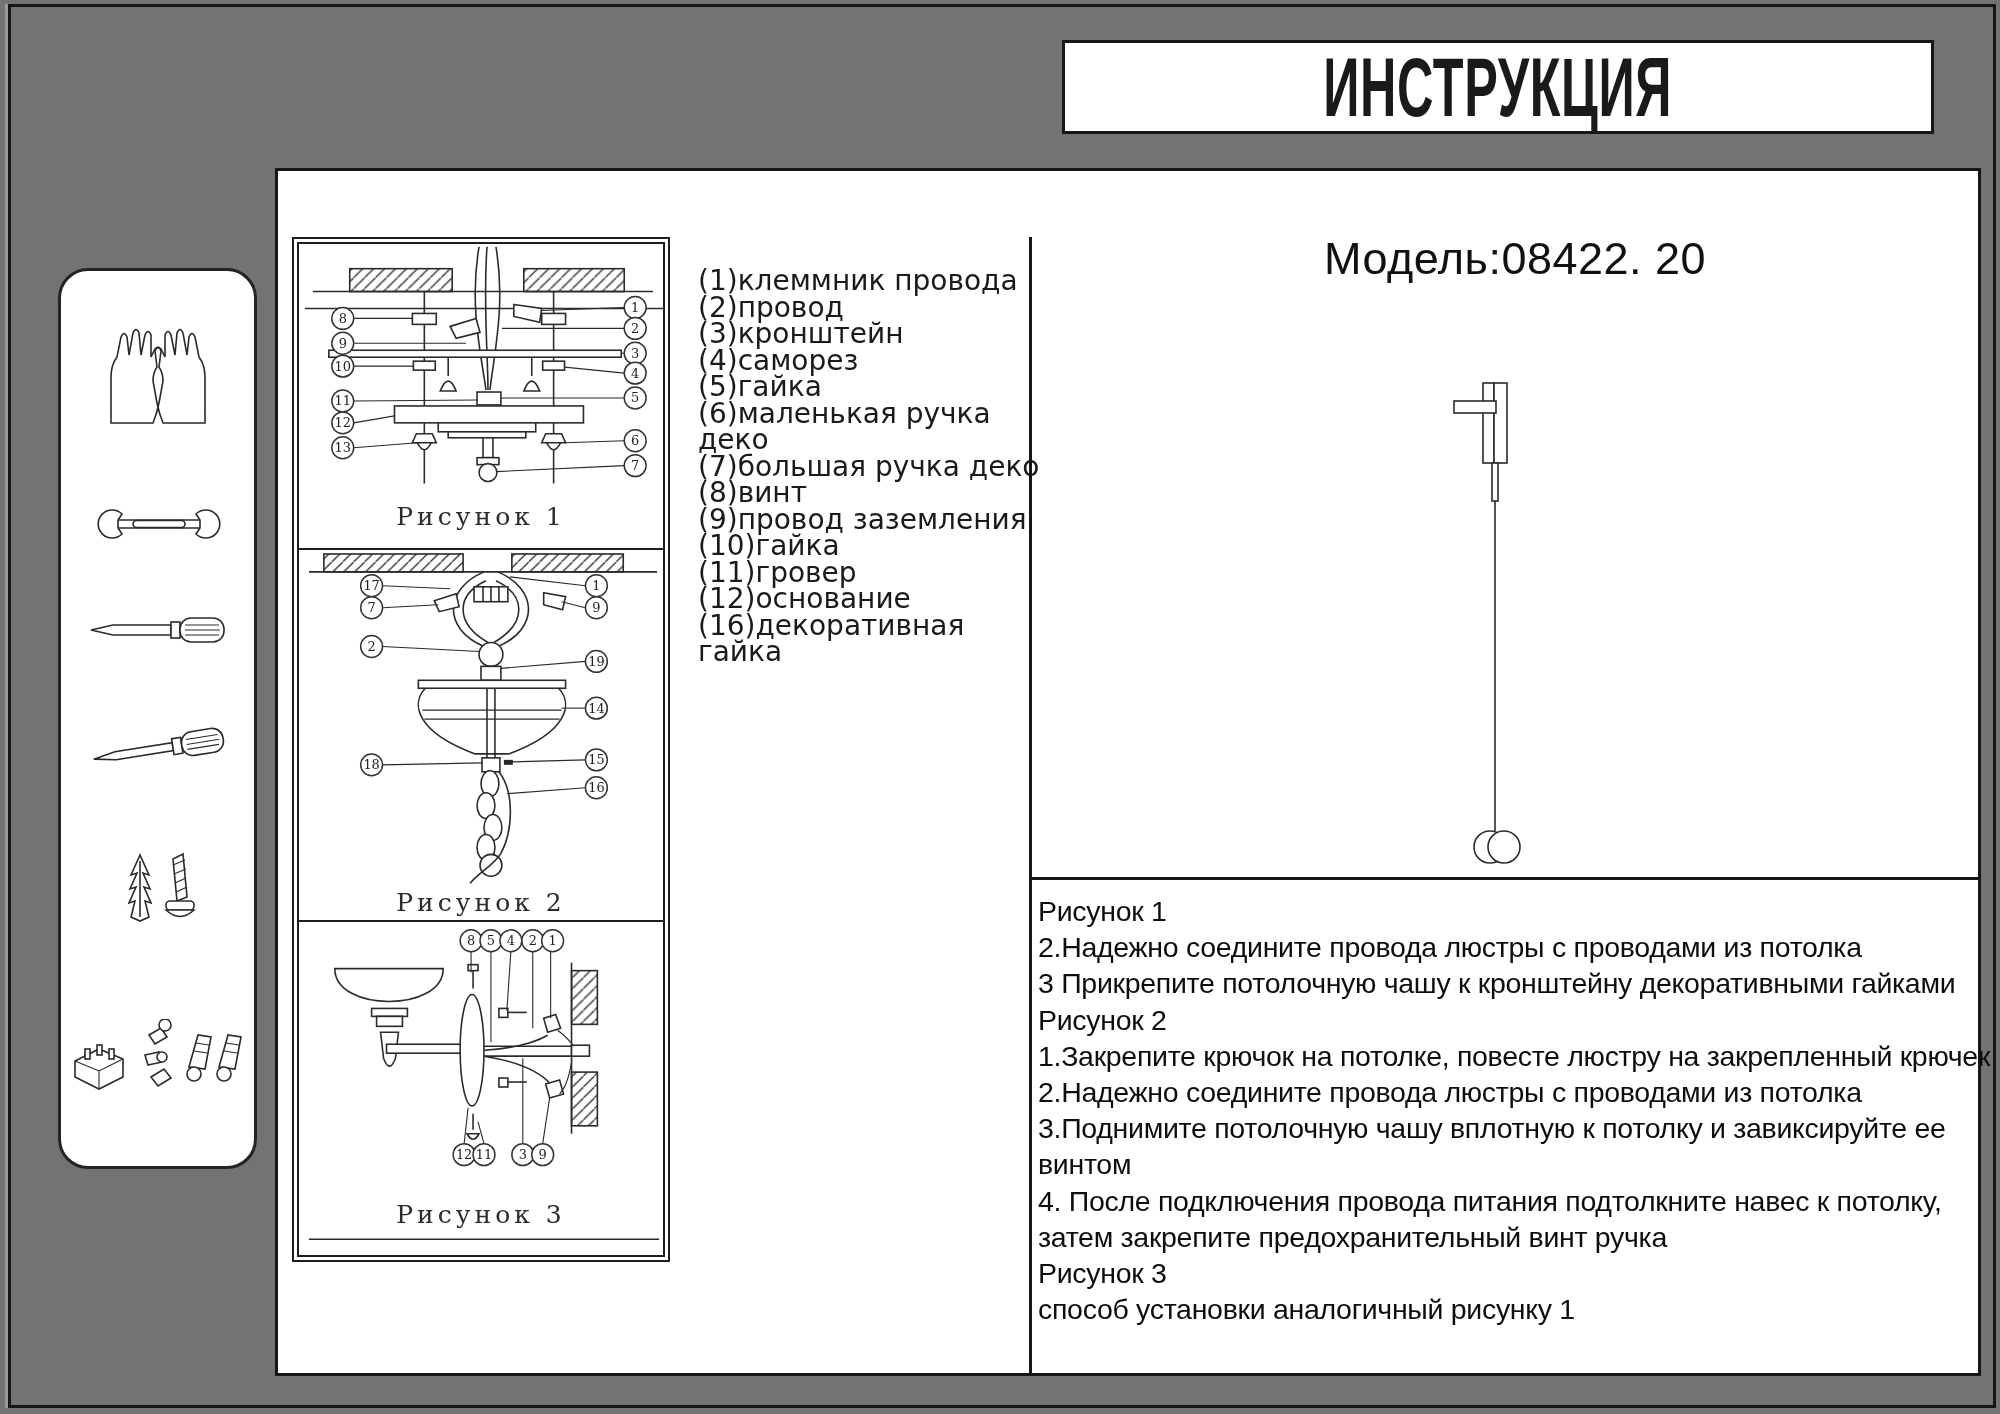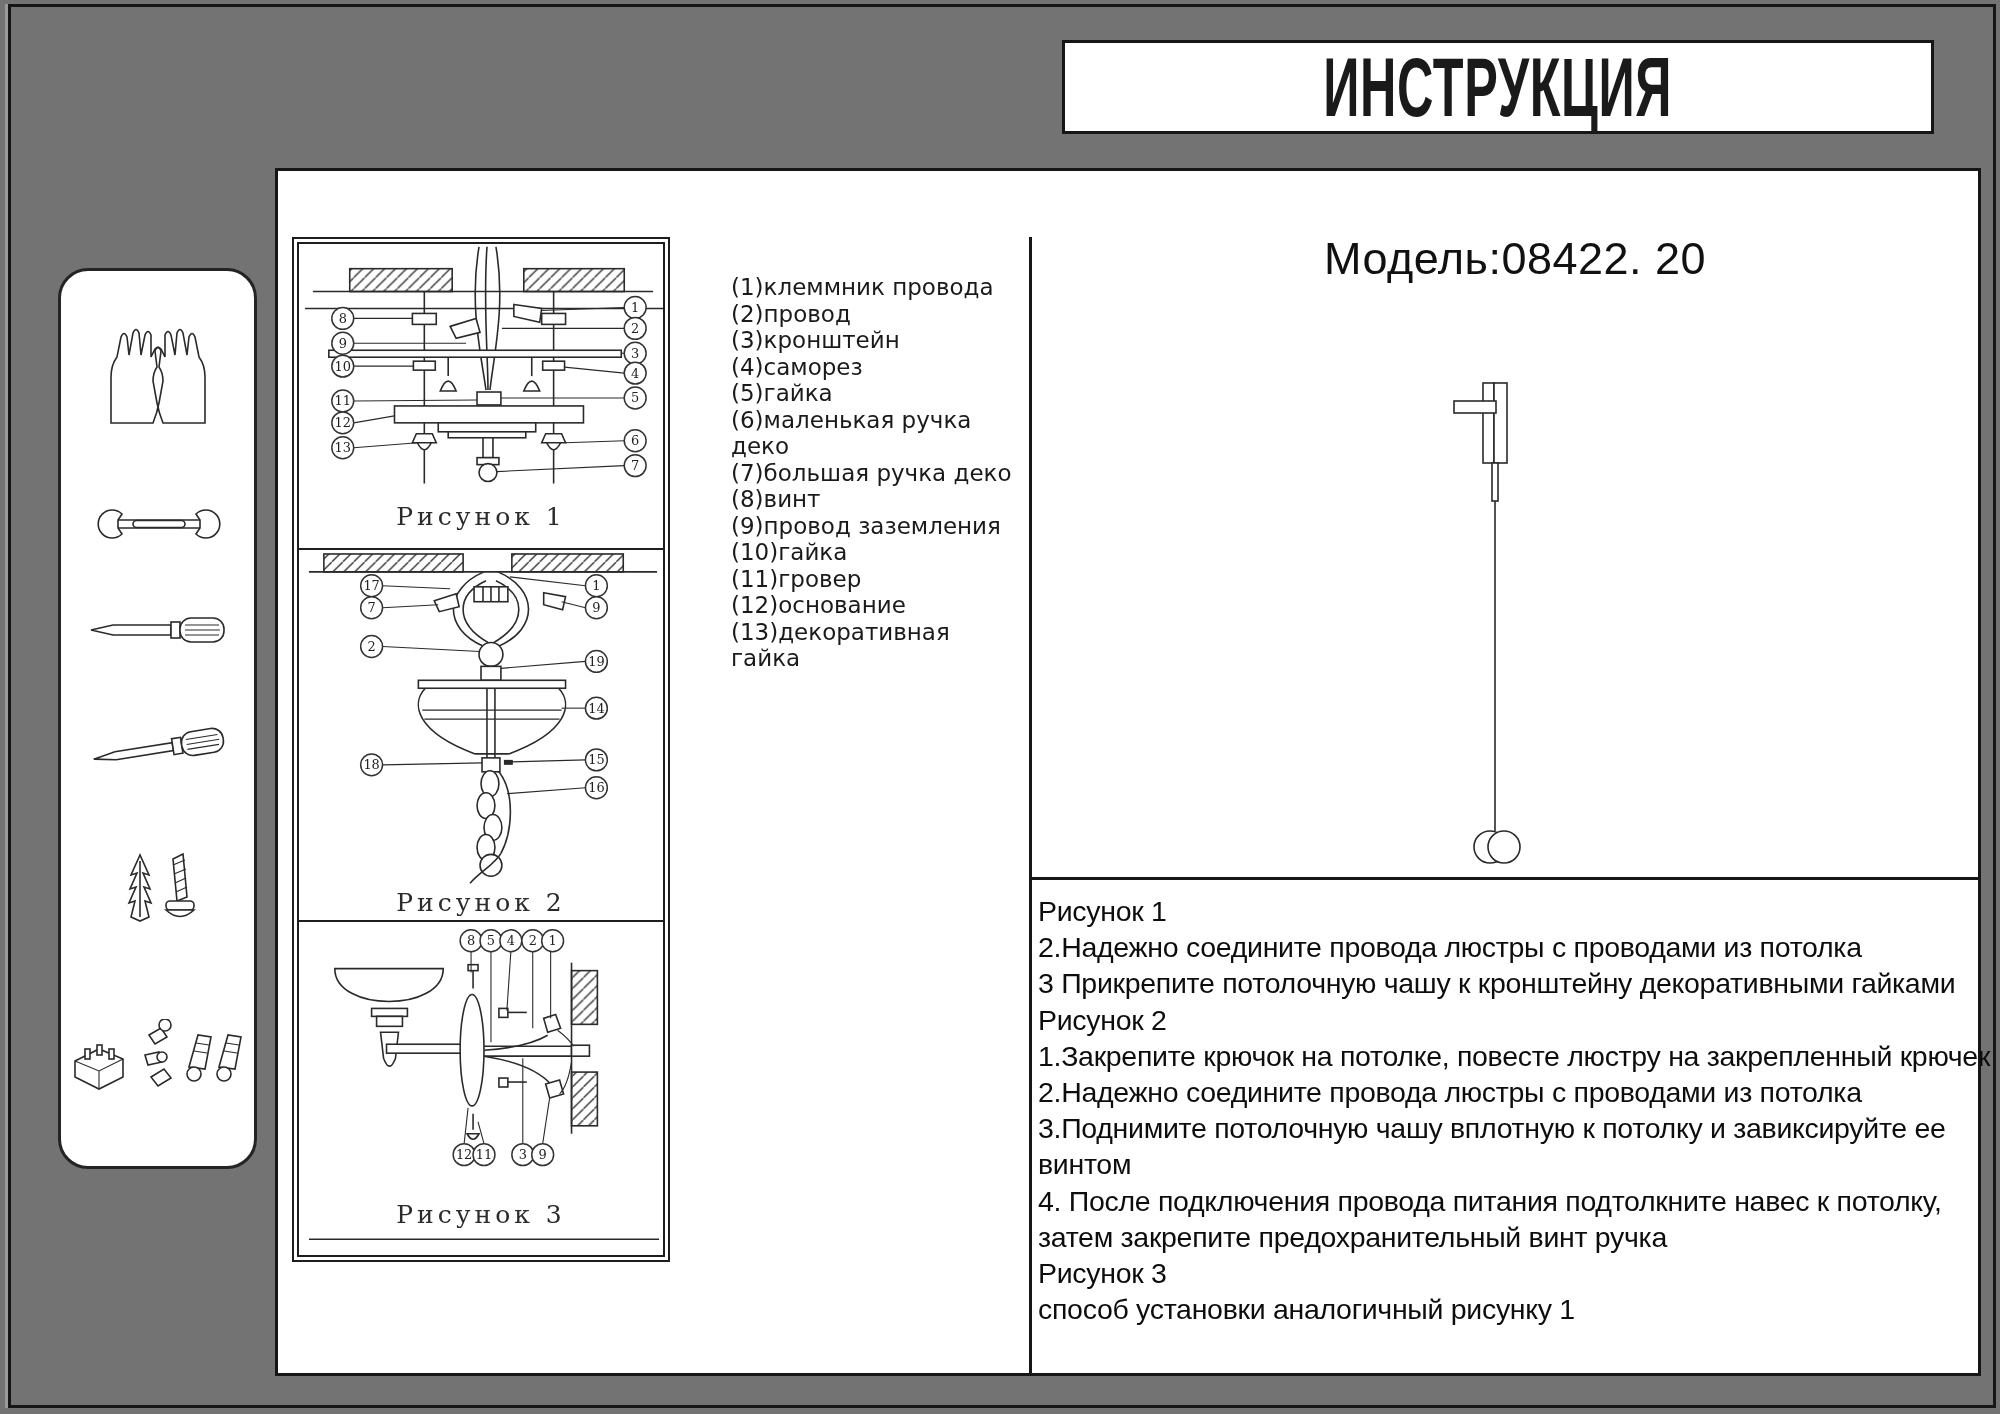--- a/index.html
+++ b/index.html
@@ -17,22 +17,22 @@
   .main-box{position:absolute;left:275px;top:168px;width:1700px;height:1202px;
         border:3px solid #161616;background:#fff;}
   .figures-box{position:absolute;left:14px;top:66px;width:378px;height:1025px;
         border:2px solid #1d1d1d;padding:3px;box-sizing:border-box;}
   .figures-inner{width:100%;height:100%;border:2px solid #1d1d1d;box-sizing:border-box;}
   .panel{position:relative;}
   .panel svg{display:block;}
   .p2,.p3{border-top:2px solid #1d1d1d;}
   .caption{position:absolute;width:100%;text-align:center;
         font-family:"DejaVu Serif","Liberation Serif",serif;font-size:25px;letter-spacing:4px;color:#2b2b2b;}
-  .parts-list{position:absolute;left:420px;top:103px;width:330px;
-        font-family:"DejaVu Sans",sans-serif;font-size:23px;line-height:26.5px;white-space:nowrap;margin-left:33px;}
+  .parts-list{position:absolute;left:420px;top:97px;width:330px;
+        font-family:"DejaVu Sans",sans-serif;font-size:28px;line-height:26.5px;white-space:nowrap;}
   .v-divider{position:absolute;left:751px;top:66px;width:3px;height:1136px;background:#161616;}
   .h-divider{position:absolute;left:751px;top:706px;width:949px;height:3px;background:#161616;}
   .model{position:absolute;left:756px;top:62px;width:962px;text-align:center;
         font-size:45px;letter-spacing:0.5px;white-space:nowrap;color:#111;}
   .pendant{position:absolute;left:1105px;top:160px;}
   .instructions{position:absolute;left:760px;top:722px;width:940px;
         font-size:28.5px;line-height:36.2px;letter-spacing:-0.3px;color:#0d0d0d;}
   .instructions div{white-space:nowrap;}
   
   .ln{stroke:#2a2a2a;fill:none;stroke-width:1.6;}
@@ -457,21 +457,21 @@
       <div>(4)саморез</div>
       <div>(5)гайка</div>
       <div>(6)маленькая ручка</div>
       <div>деко</div>
       <div>(7)большая ручка деко</div>
       <div>(8)винт</div>
       <div>(9)провод заземления</div>
       <div>(10)гайка</div>
       <div>(11)гровер</div>
       <div>(12)основание</div>
-      <div>(13)декоративная</div>
+      <div>(16)декоративная</div>
       <div>гайка</div>
     </div>
 
     <div class="v-divider"></div>
 
     <div class="model">Модель:08422. 20</div>
 
     <svg class="pendant" width="300" height="560" viewBox="0 0 300 560">
       <rect class="lnf" x="100" y="52" width="11" height="80"></rect>
       <rect class="lnf" x="111" y="52" width="13" height="80"></rect>

